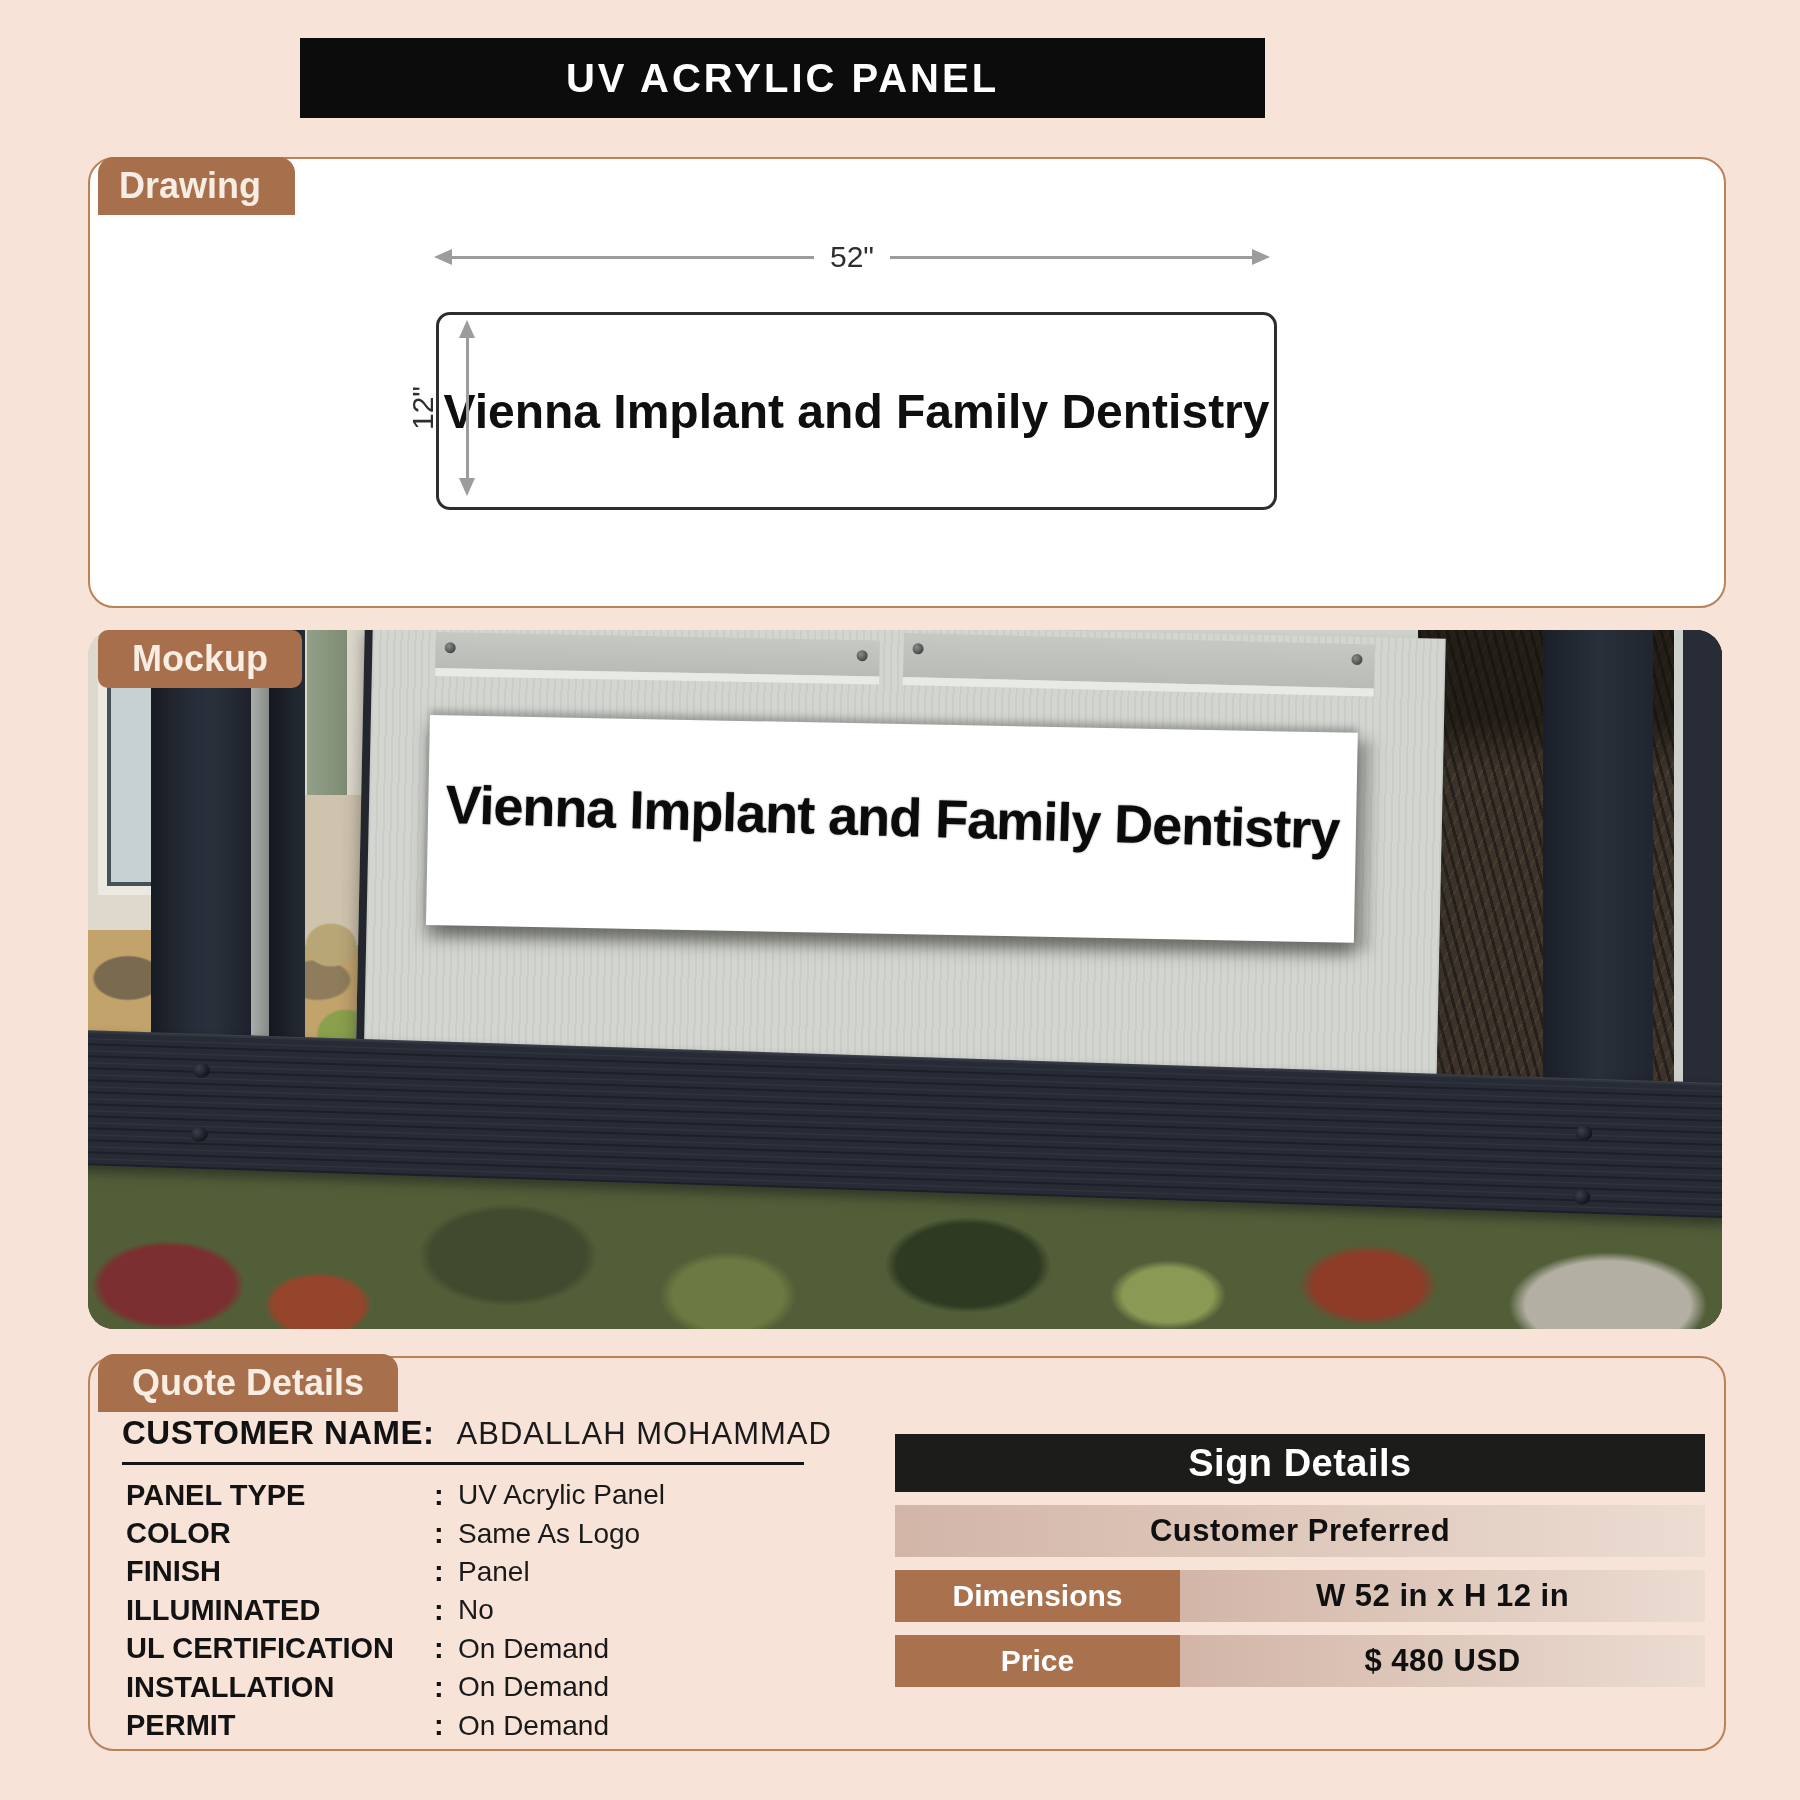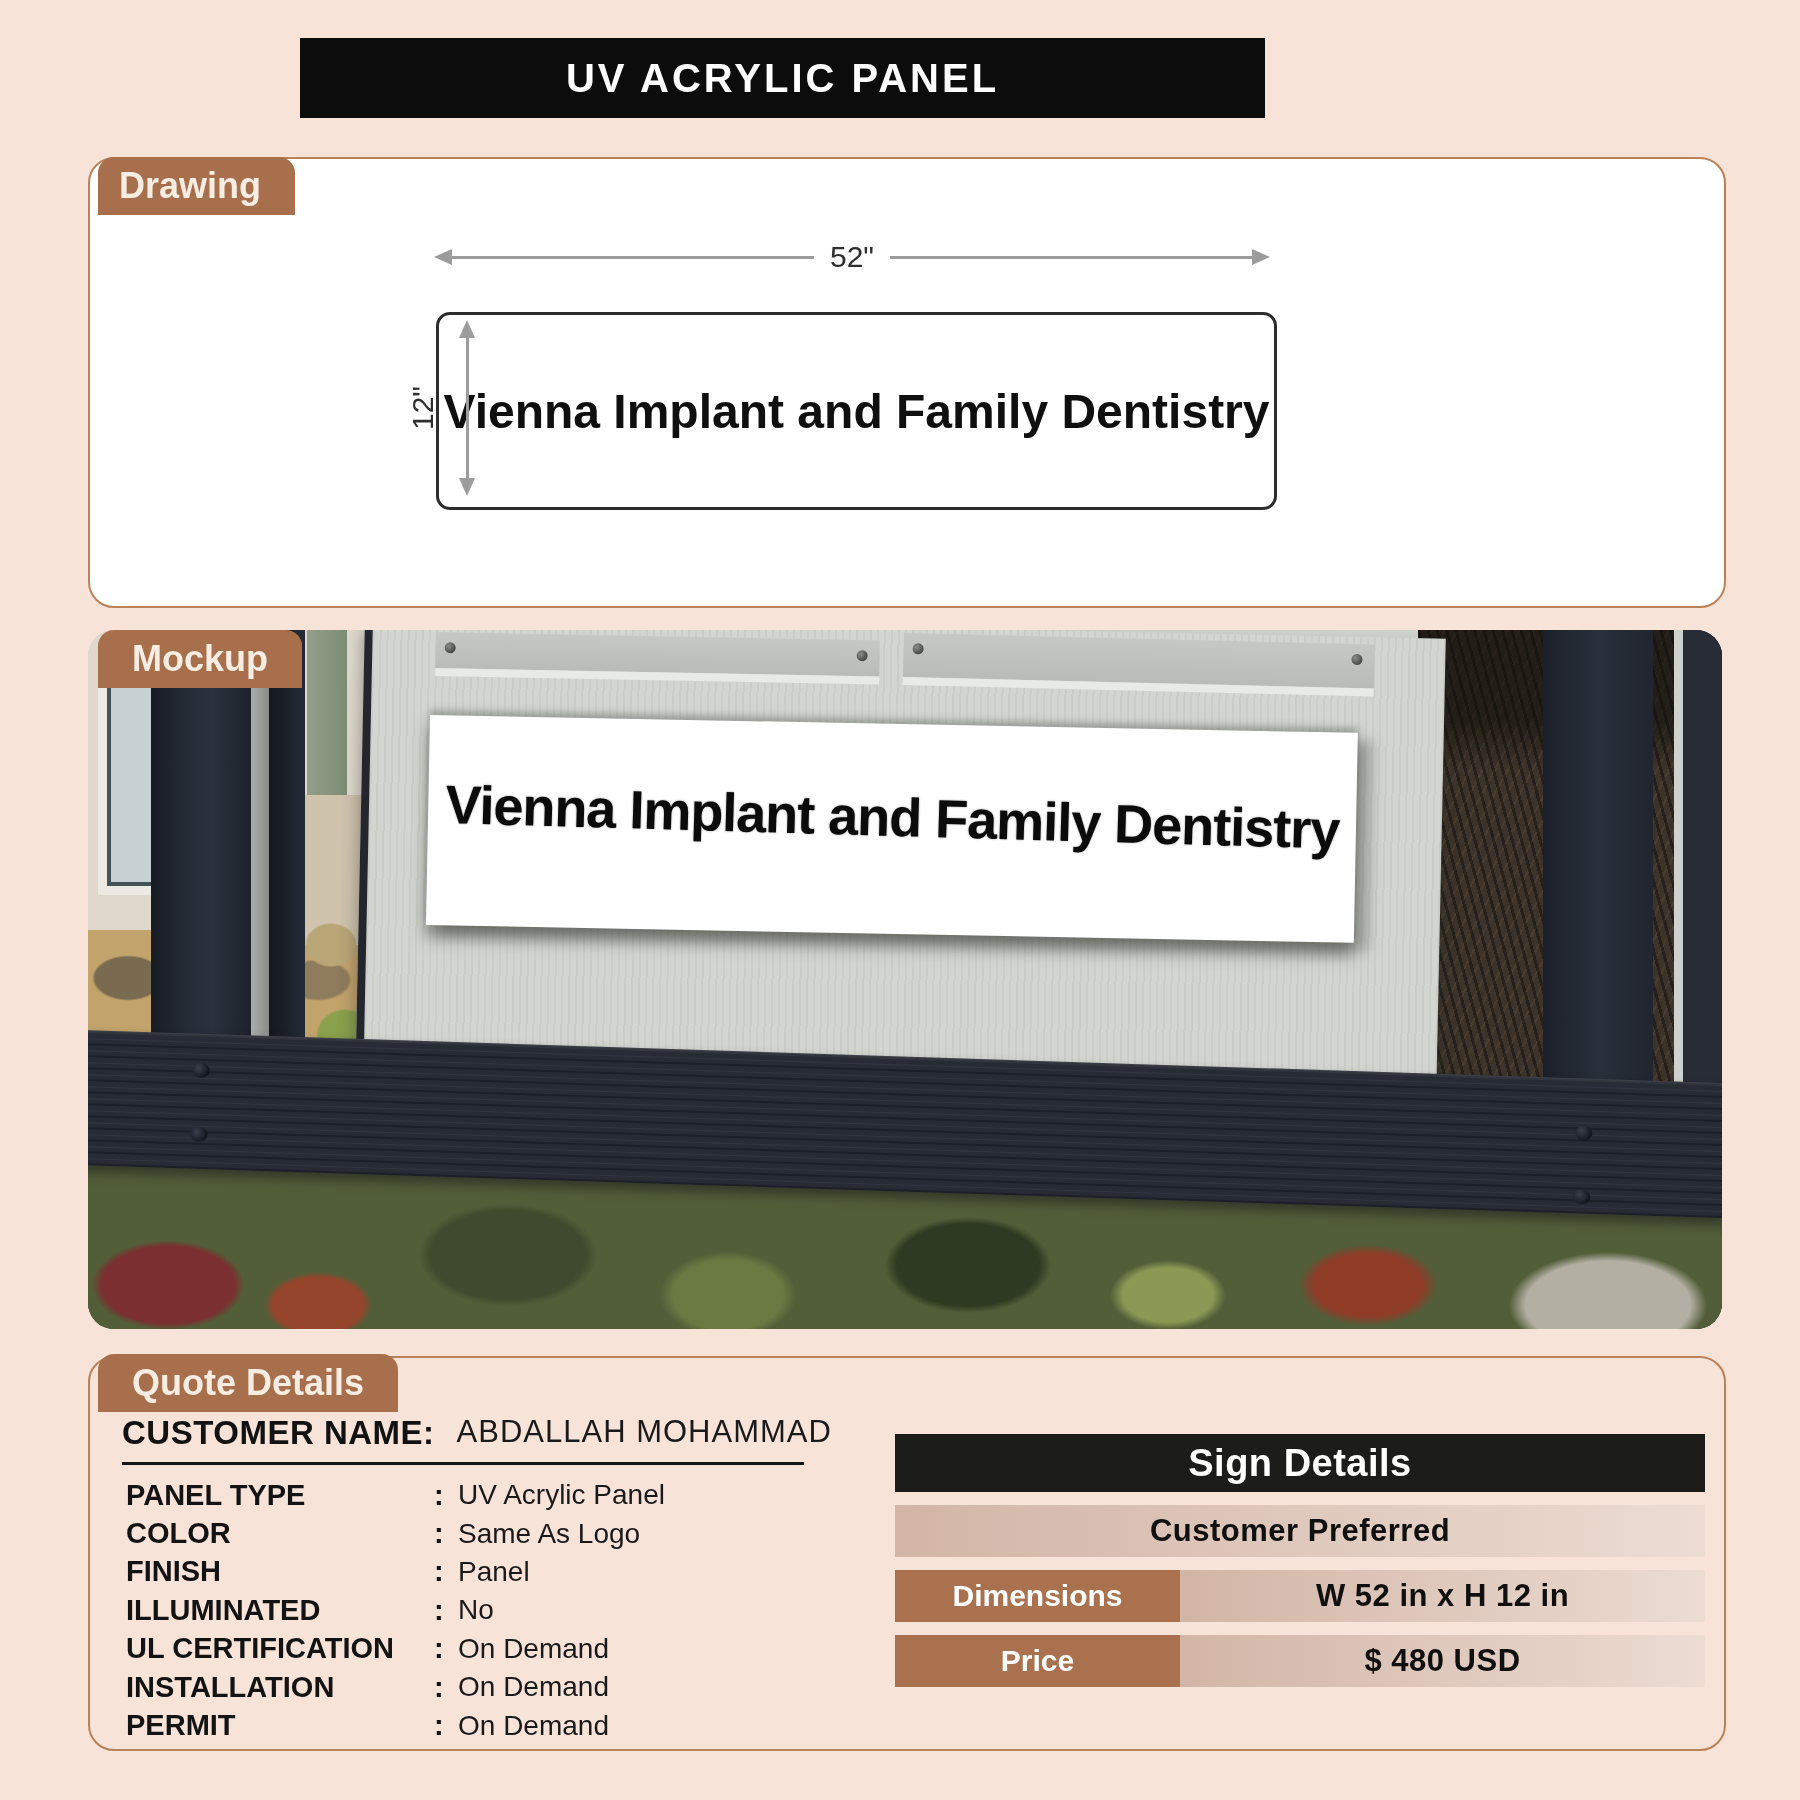--- a/index.html
+++ b/index.html
@@ -9,21 +9,21 @@
   
   .banner{position:absolute;left:300px;top:38px;width:965px;height:80px;background:#0c0c0c;
           display:flex;align-items:center;justify-content:center;}
   .banner-title{color:#ffffff;font-size:40px;font-weight:bold;letter-spacing:3px;}
 
   
   .tab{position:absolute;height:58px;background:#a86f4c;color:#f7ede3;font-weight:bold;
        font-size:36px;border-radius:16px 16px 0 0;display:flex;align-items:center;
        padding:0 34px;z-index:40;}
   .tab-drawing{left:98px;top:157px;padding-left:21px;}
-  .tab-mockup{left:98px;top:630px;}
+  .tab-mockup{left:98px;top:630px;border-radius:10px;}
   .tab-quote{left:98px;top:1354px;justify-content:center;}
 
   
   .card-drawing{position:absolute;left:88px;top:157px;width:1634px;height:447px;
                 background:#ffffff;border:2px solid #bb8258;border-radius:26px;z-index:10;}
   .dim-h{position:absolute;left:344px;top:78px;width:836px;height:40px;
          display:flex;align-items:center;}
   .dim-line{flex:1;height:3px;background:#9c9c9c;}
   .arrow-left{width:0;height:0;border-top:8px solid transparent;border-bottom:8px solid transparent;
               border-right:18px solid #9c9c9c;}
@@ -118,21 +118,21 @@
       rgba(255,255,255,.05) 6px 7px,transparent 7px 12px);
     border-top:3px solid rgba(255,255,255,.1);box-shadow:0 7px 11px rgba(20,22,28,.5);}
   .bolt{width:17px;height:15px;border-radius:50%;
     background:radial-gradient(circle at 35% 35%,#3a404d,#12151c 72%);}
   .bolt1{left:112px;top:26px;} .bolt2{left:112px;top:90px;}
   .bolt3{left:1496px;top:44px;} .bolt4{left:1496px;top:108px;}
 
   
   .quote{position:absolute;left:88px;top:1356px;width:1634px;height:391px;
          border:2px solid #bb8258;border-radius:26px;z-index:10;}
-  .customer-row{position:absolute;left:32px;top:56px;display:flex;align-items:flex-start;
+  .customer-row{position:absolute;left:32px;top:56px;display:flex;align-items:flex-end;
                 white-space:nowrap;}
   .customer-label{font-size:33px;font-weight:bold;color:#121212;letter-spacing:.5px;}
   .customer-name{margin-left:22px;font-size:31px;font-weight:500;color:#1a1a1a;
                  letter-spacing:1px;}
   .customer-underline{position:absolute;left:32px;top:104px;width:682px;height:3px;
                  background:#161616;}
   .fields{position:absolute;left:36px;top:118px;width:720px;}
   .field-row{height:38.4px;display:flex;align-items:center;}
   .f-label{width:308px;font-size:29px;font-weight:bold;color:#131313;white-space:nowrap;}
   .f-colon{width:24px;font-size:29px;font-weight:bold;color:#131313;}

